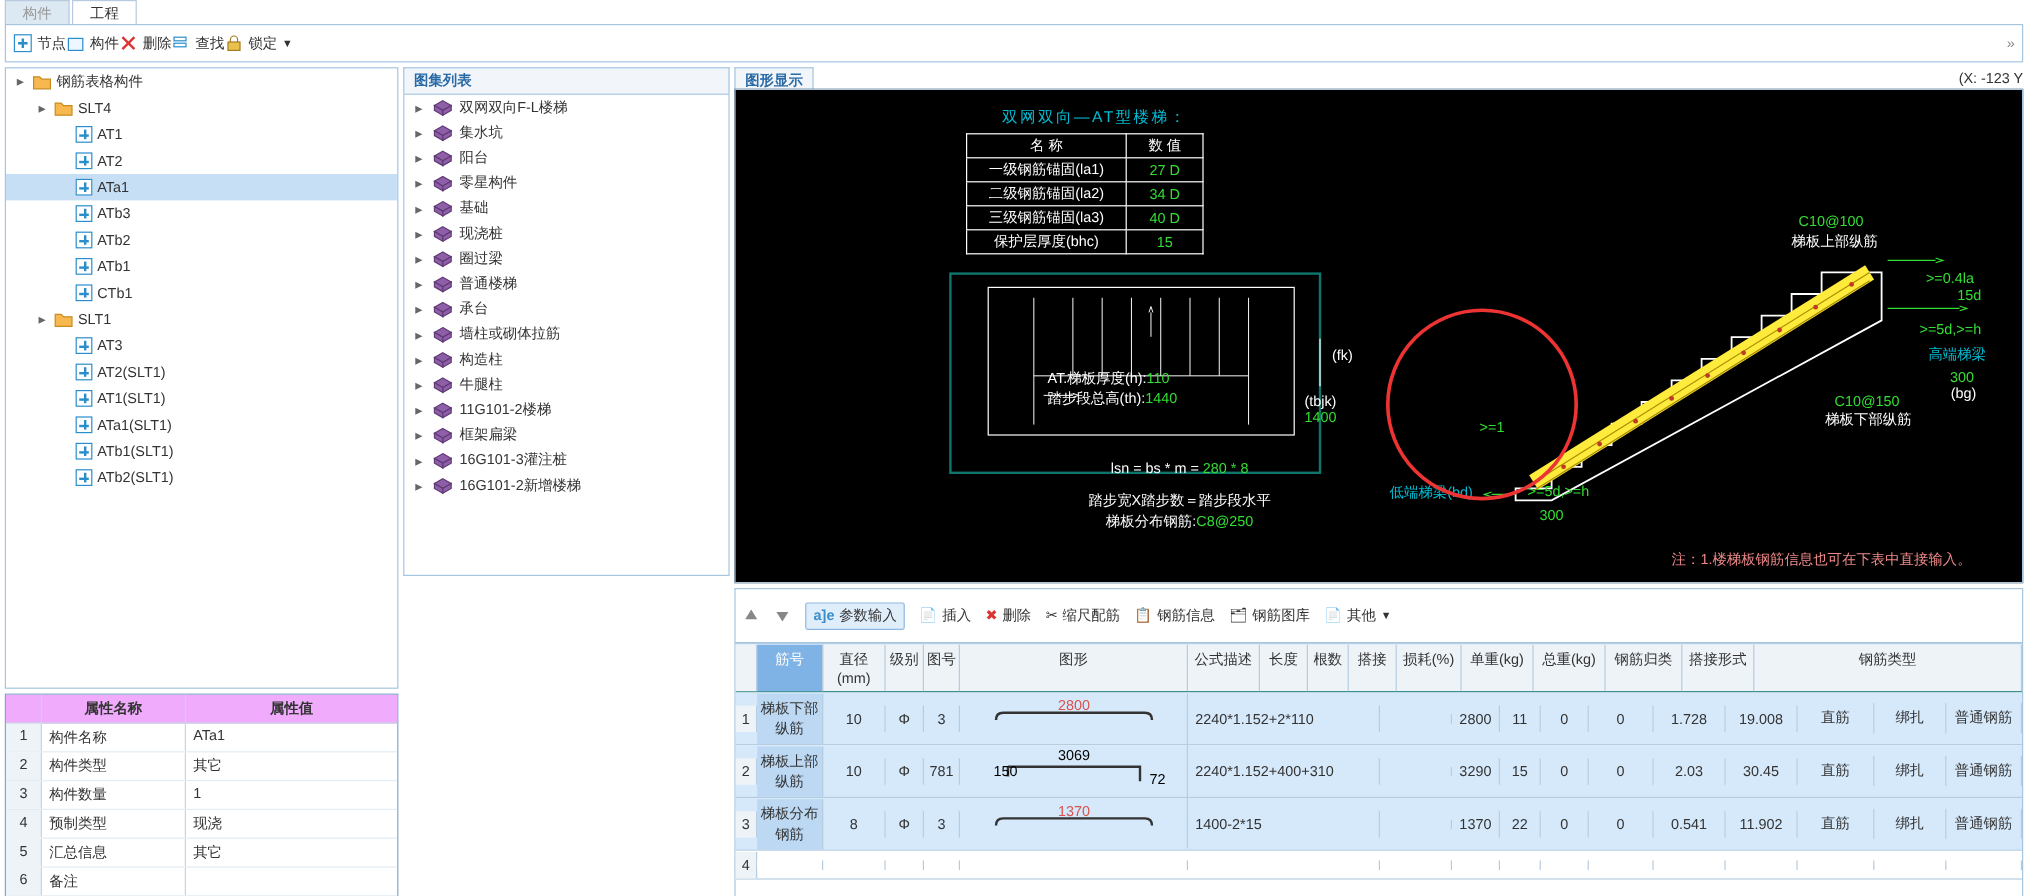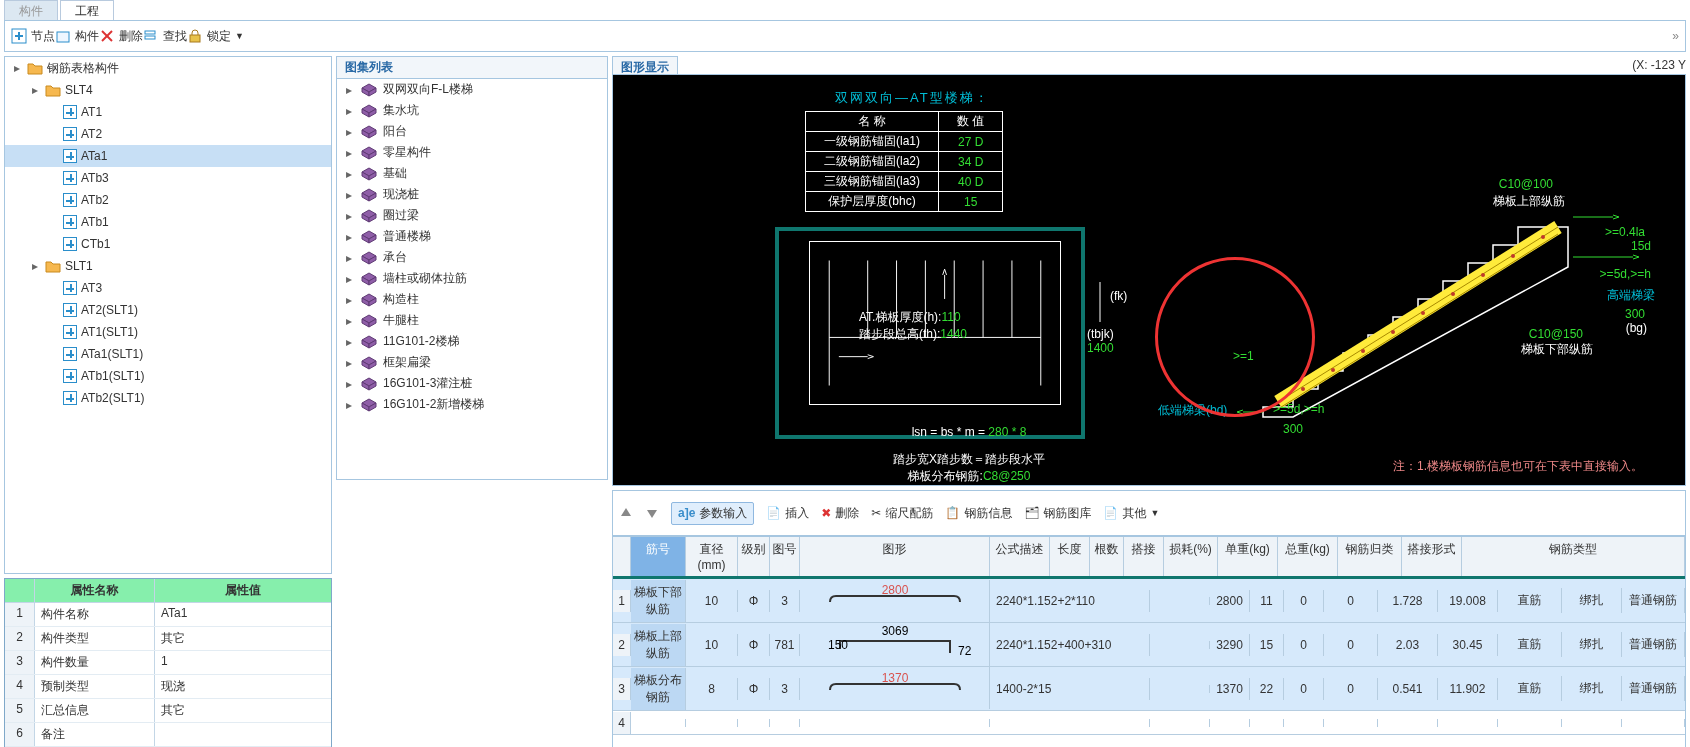--- a/index.html
+++ b/index.html
@@ -15,54 +15,54 @@
   .tree-panel { flex: 1; border: 1px solid #a6c6e0; overflow:auto; background:#fff;}
   .tree-row { height: 22px; display:flex; align-items:center; white-space:nowrap; padding-left:6px; cursor:pointer;}
   .tree-row.selected { background:#c7dff5; }
   .tree-row .caret { width:12px; text-align:center; color:#666;}
   .tree-row .ico-folder { width:16px; height:16px; margin:0 4px; display:inline-block;}
   .tree-row .ico-node { width:14px; height:14px; margin:0 4px; display:inline-block; border:1px solid #2a8ecb; background:#fff; position:relative;}
   .tree-row .ico-node::before, .tree-row .ico-node::after { content:""; position:absolute; background:#2a8ecb;}
   .tree-row .ico-node::before { left:2px; right:2px; top:6px; height:2px;}
   .tree-row .ico-node::after { top:2px; bottom:2px; left:6px; width:2px;}
   .prop-table { height: 188px; border:1px solid #7fa8c9; margin-top:4px; display:flex; flex-direction:column;}
-  .prop-table .ph { display:flex; background:#86efac; border-bottom:1px solid #c3d6e6; font-weight:bold;}
+  .prop-table .ph { display:flex; background:#f0abfc; border-bottom:1px solid #c3d6e6; font-weight:bold;}
   .prop-table .ph div, .prop-table .pr div { padding:3px 6px; }
   .prop-table .ph .c0 { width:30px; text-align:center; border-right:1px solid #c3d6e6;}
   .prop-table .ph .c1 { width:120px; border-right:1px solid #c3d6e6; text-align:center;}
   .prop-table .ph .c2 { flex:1; text-align:center;}
   .prop-table .pr { display:flex; border-bottom:1px solid #e3ecf3;}
   .prop-table .pr .c0 { width:30px; text-align:center; border-right:1px solid #c3d6e6; background:#eef3f8;}
   .prop-table .pr .c1 { width:120px; border-right:1px solid #c3d6e6;}
   .prop-table .pr .c2 { flex:1;}
   .col-mid { width: 272px; }
   .panel-title { background:#f2f6fa; border:1px solid #a6c6e0; border-bottom:none; padding:2px 8px; color:#2a6aa6; font-weight:bold;}
   .lib-panel { border:1px solid #a6c6e0; height: 402px; overflow:auto;}
   .lib-row { height:21px; display:flex; align-items:center; padding-left:6px; cursor:pointer;}
   .lib-row .caret{width:12px; color:#666; text-align:center;}
   .lib-row .ico-cube { width:16px; height:14px; margin:0 6px; display:inline-block;}
   .col-right { flex:1; display:flex; flex-direction:column; }
   .graph-panel { border:1px solid #a6c6e0; flex:1; position:relative; background:#000; margin-bottom:4px;}
   .rb-toolbar { height: 46px; border:1px solid #a6c6e0; display:flex; align-items:center; gap:12px; padding:0 6px; background:#fff;}
   .rb-toolbar .rb-item { display:flex; align-items:center; gap:4px; cursor:pointer;}
   .rb-toolbar .rb-item.active { background:#e0eefc; border:1px solid #8fb8e0; padding:2px 6px; border-radius:2px;}
   .rebar-table { border:1px solid #a6c6e0; height: 230px; position:relative; overflow:hidden;}
-  .rt-head { display:flex; background:#eef3f8; border-bottom:3px solid #0f766e;}
+  .rt-head { display:flex; background:#eef3f8; border-bottom:1px solid #0f766e;}
   .rt-head div, .rt-row div { padding:4px 0; text-align:center; border-right:1px solid #b6cde0;}
   .rt-row { display:flex; border-bottom:1px solid #b6cde0; height:44px; align-items:center; background:#d6e9fb;}
   .rt-row.empty { background:#fff; height:24px;}
   .c-idx{width:18px; background:#eef3f8 !important;} .c-name{width:55px;} .c-dia{width:52px;} .c-lvl{width:32px;} .c-pic{width:30px;} .c-shape{width:190px;} .c-formula{width:160px; text-align:left !important; padding-left:6px !important;} .c-desc{width:60px;} .c-len{width:40px;} .c-num{width:34px;} .c-join{width:40px;} .c-loss{width:54px;} .c-uw{width:60px;} .c-tw{width:60px;} .c-cat{width:64px;} .c-jtype{width:60px;} .c-rtype{flex:1;}
   .rt-row .c-name { background:#bcd8f3; }
   
   .cad { position:absolute; inset:2px; color:#fff;}
   .cad .title-cn { position:absolute; left:220px; top:12px; color:#00bcd4; font-size:13px; letter-spacing:2px;}
   .cad table.param { position:absolute; left:190px; top:34px; border-collapse:collapse; color:#fff;}
   .cad table.param td { border:1px solid #fff; padding:1px 18px; text-align:center; font-size:12px;}
   .cad table.param td.v{ color:#33dd33;}
-  .cad .plan { position:absolute; left:160px; top:150px; width:310px; height:212px; border:4px solid #0f766e;}
+  .cad .plan { position:absolute; left:176px; top:150px; width:310px; height:168px; border:2px solid #0f766e;}
   .cad .plan .inner { position:absolute; left:30px; top:10px; right:20px; bottom:30px; border:1px solid #fff;}
   .cad .plan .note { position:absolute; font-size:11px;}
   .cad .stair { position:absolute; right:40px; top:40px; width:420px; height:310px;}
   .cad .red-circle-1 { position:absolute; left:540px; top:180px; width:160px; height:160px; border:3px solid #e33; border-radius:50%;}
   .folder-svg { fill:#f6b84f; stroke:#c98a1f;}
   .cube-svg { fill:#8f5ea8; stroke:#5f3a74;}
   .shape-svg { stroke:#333; fill:none; stroke-width:2;}
 </style>
 </head>
 <body>

